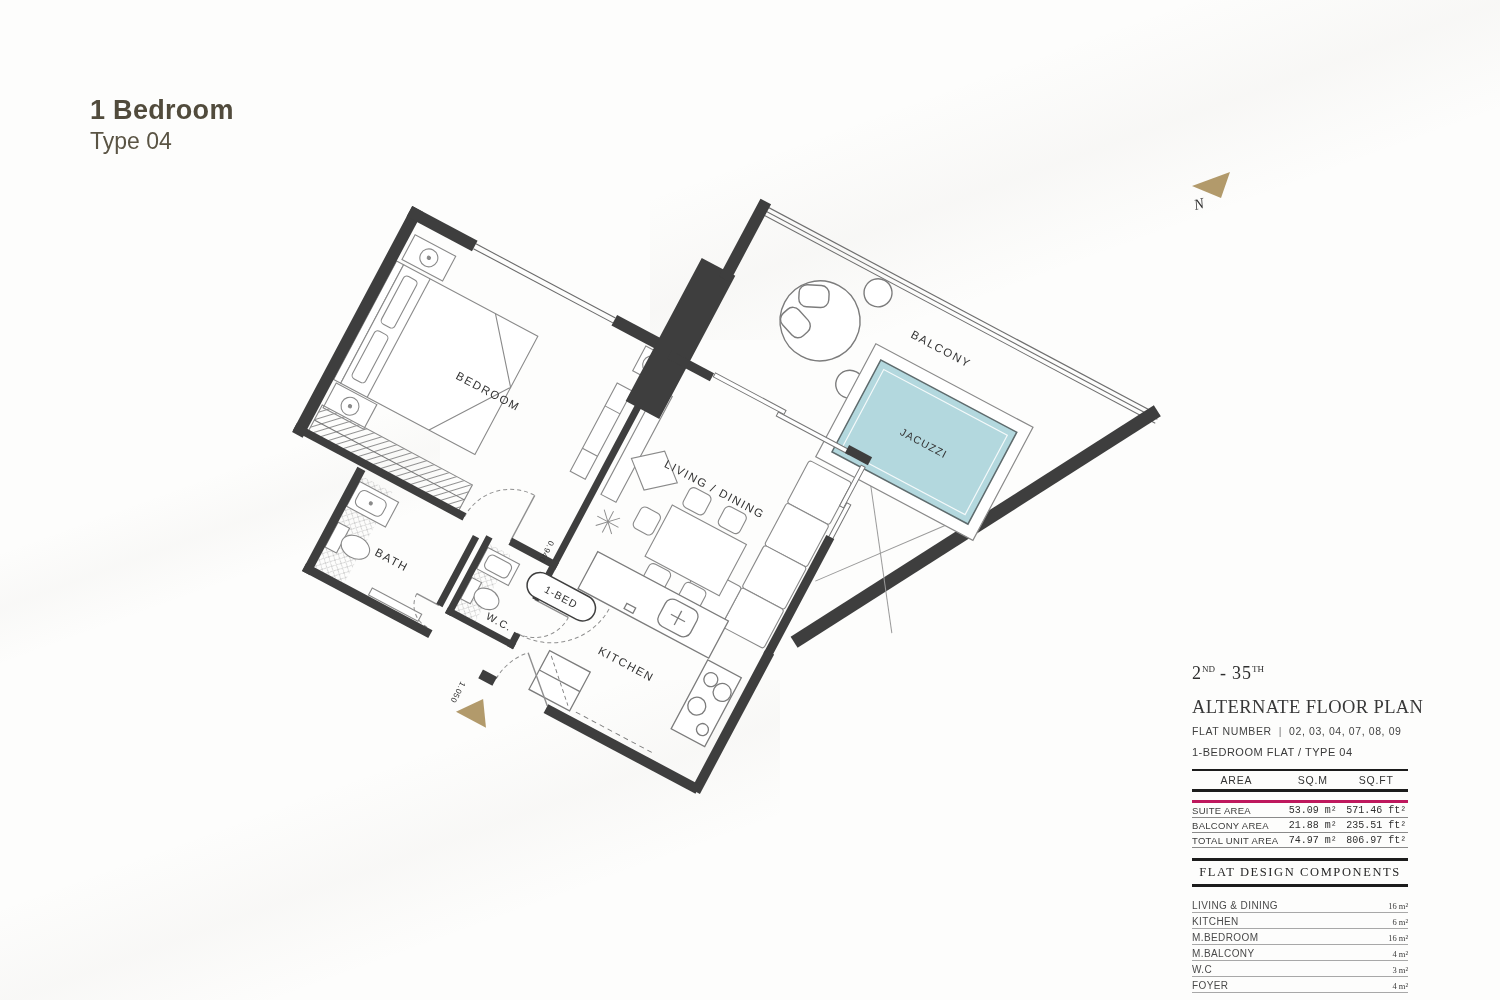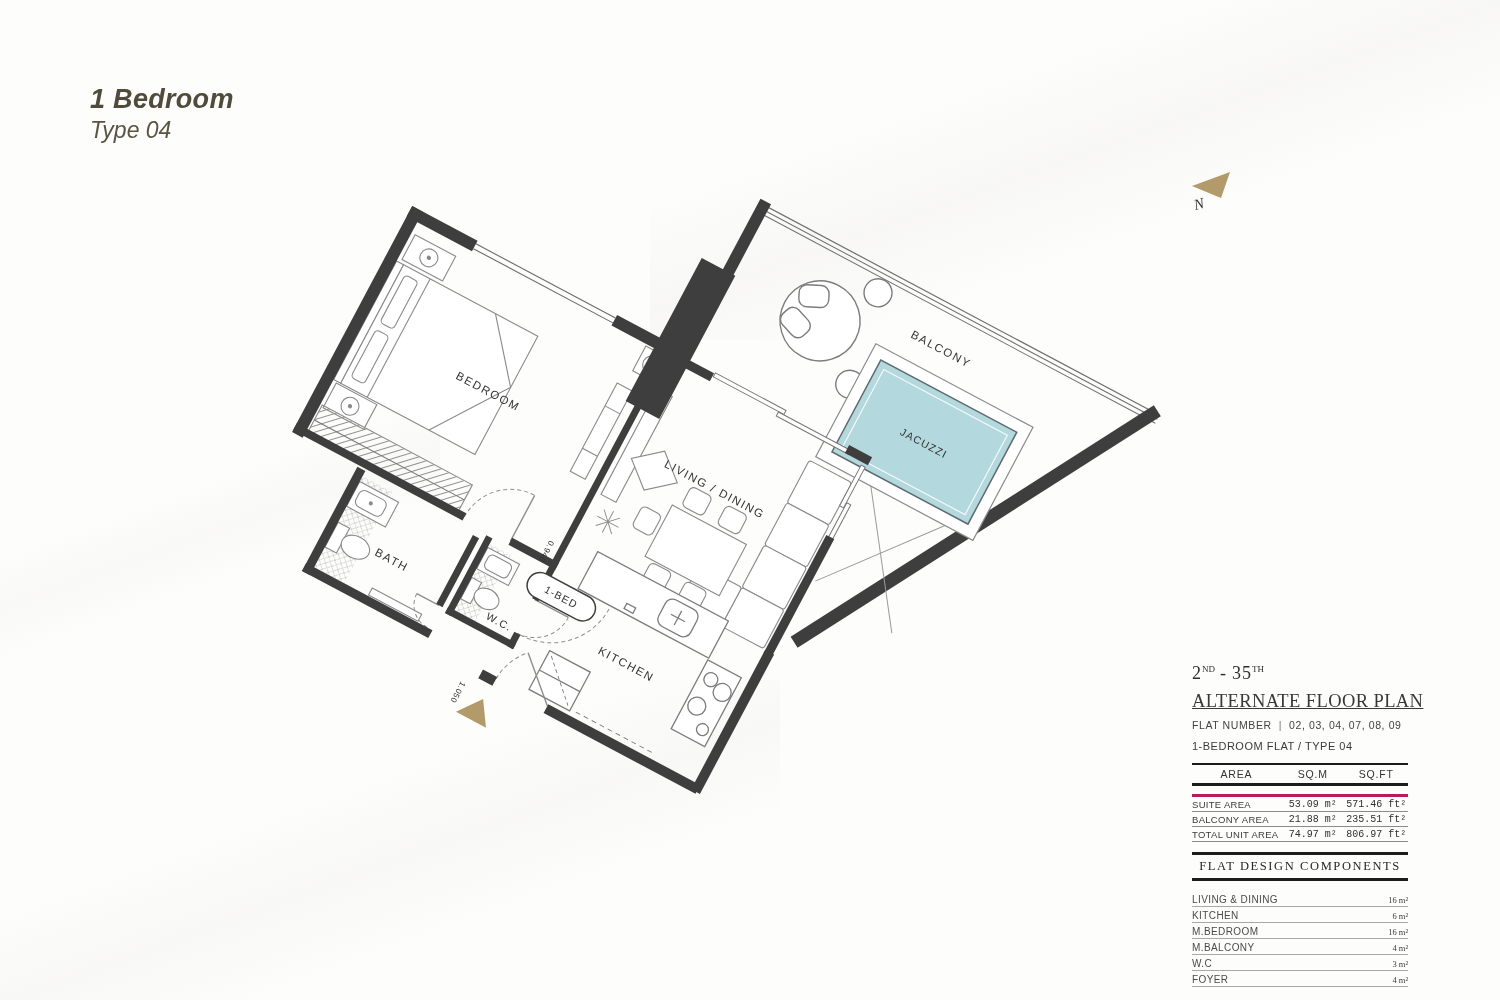--- a/index.html
+++ b/index.html
@@ -7,21 +7,21 @@
     background:#fdfdfc;font-family:"Liberation Sans",sans-serif;}
   .streak{position:absolute;pointer-events:none;}
   .s1{top:-80px;right:-150px;width:1000px;height:420px;
     background:linear-gradient(160deg,transparent 35%,rgba(120,110,95,.04) 50%,transparent 64%);}
   .s2{bottom:-60px;left:-120px;width:900px;height:380px;
     background:linear-gradient(160deg,transparent 38%,rgba(120,110,95,.035) 52%,transparent 66%);}
   .s3{top:380px;left:-60px;width:500px;height:300px;
     background:linear-gradient(160deg,transparent 40%,rgba(120,110,95,.03) 52%,transparent 64%);}
 
   
-  .title-block{position:absolute;left:90px;top:84px;color:#514b3c;font-style:italic;}
+  .title-block{position:absolute;left:90px;top:95px;color:#514b3c;}
   .title-main{font-size:27px;font-weight:700;letter-spacing:.3px;}
   .title-sub{font-size:23px;font-weight:400;margin-top:2px;color:#5a5444;}
 
   
   .compass{position:absolute;left:1186px;top:170px;width:60px;height:52px;}
   .compass svg{display:block;}
   .compass .n{position:absolute;left:8px;top:26px;font-family:"Liberation Serif",serif;
     font-style:italic;font-size:15px;color:#2f2f2f;transform:rotate(-14deg);}
 
   
@@ -31,21 +31,21 @@
   .small-label{font-size:10.5px;letter-spacing:1.2px;}
   .dim-label{font-size:8px;letter-spacing:.6px;fill:#555;}
   .pill-label{font-size:10.5px;letter-spacing:1px;fill:#2f2f2f;}
 
   
   .info-panel{position:absolute;left:1192px;top:663px;width:216px;color:#3c3c3c;}
   .floors{font-family:"Liberation Serif",serif;font-size:18px;color:#2e2e2e;letter-spacing:1px;}
   .floors sup{font-size:9px;letter-spacing:0;}
   .floors .dash{margin:0 5px;}
   .subtitle{font-family:"Liberation Serif",serif;font-size:18.5px;color:#383838;
-    margin-top:7px;letter-spacing:.4px;white-space:nowrap;text-decoration:underline;}
+    margin-top:13px;letter-spacing:.4px;white-space:nowrap;}
   .flat-number{margin-top:7px;font-size:10.5px;letter-spacing:.6px;color:#434343;}
   .flat-number .bar{margin:0 7px;color:#777;}
   .flat-type{margin-top:9px;font-size:11px;letter-spacing:.5px;color:#3a3a3a;}
   .area-table{margin-top:11px;}
   .at-head{display:grid;grid-template-columns:1.4fr 1fr 1fr;
     border-top:2px solid #1c1c1c;border-bottom:3px solid #1c1c1c;
     font-size:10.5px;letter-spacing:.8px;padding:3px 0;color:#333;}
   .at-head span{text-align:center;}
   .at-body{margin-top:8px;border-top:3px solid #be185d;}
   .at-row{display:grid;grid-template-columns:1.4fr 1fr 1fr;align-items:center;

